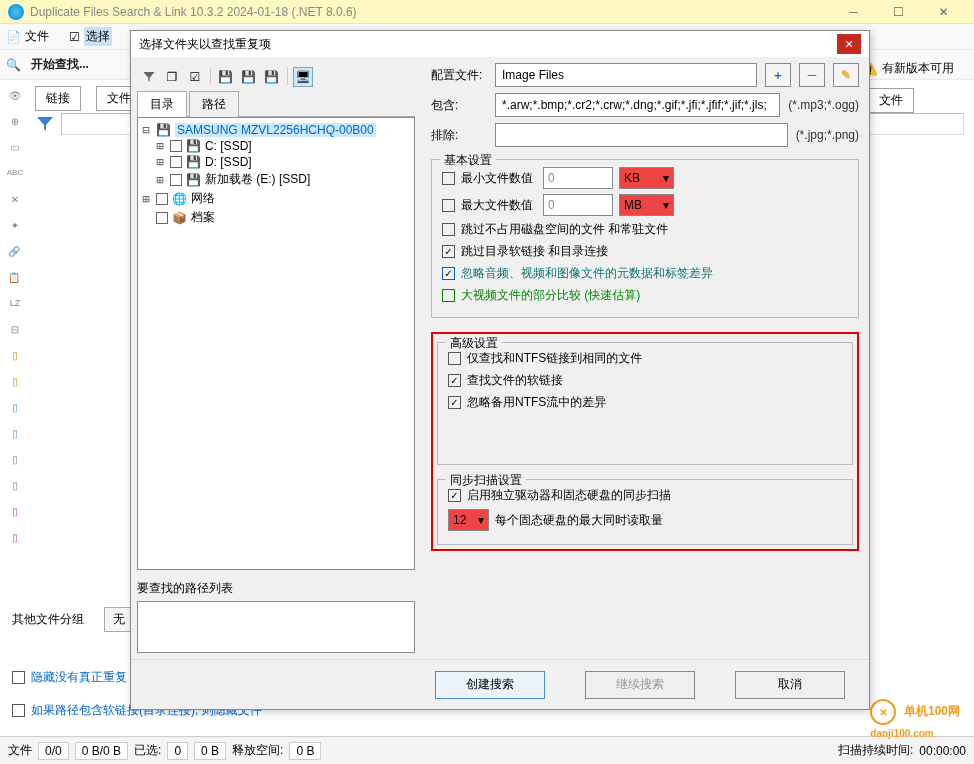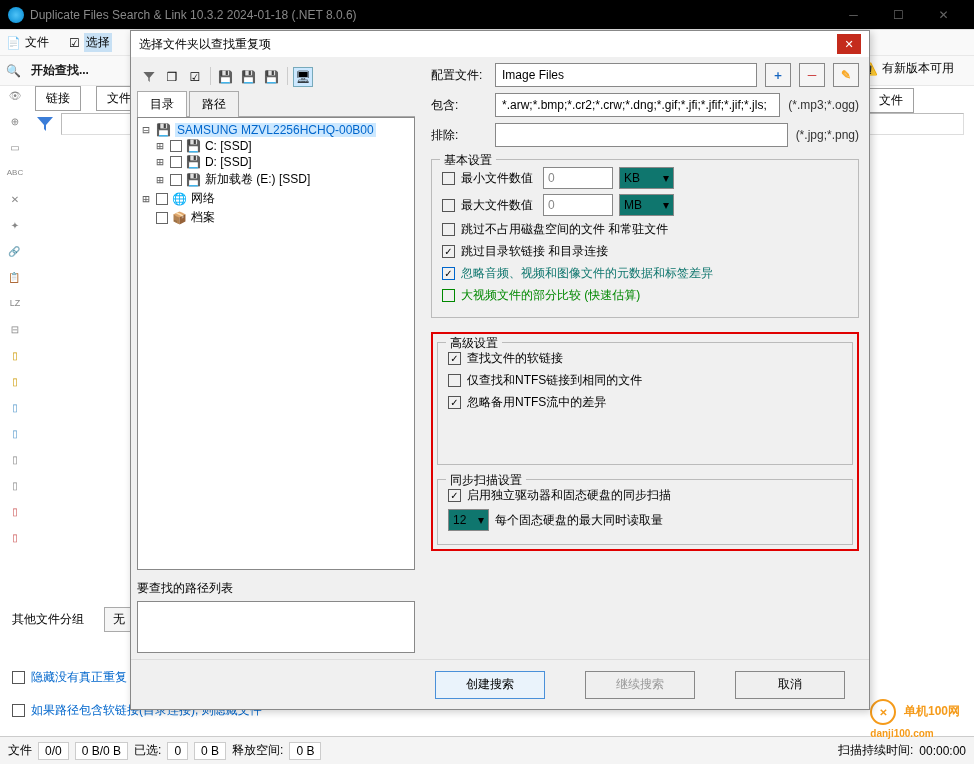--- a/index.html
+++ b/index.html
@@ -1,17 +1,17 @@
 <!DOCTYPE html>
 <html><head>
 <meta charset="utf-8">
 <style>
 *{box-sizing:border-box;margin:0;padding:0;font-family:"Microsoft YaHei",Arial,sans-serif;font-size:12px}
 body{background:#fff;width:974px;height:764px;position:relative;overflow:hidden}
-.titlebar{height:30px;background:#000000;border-bottom:1px solid #e0e0e0;display:flex;align-items:center;padding:0 8px}
+.titlebar{height:24px;background:#fef9c3;border-bottom:1px solid #e0e0e0;display:flex;align-items:center;padding:0 8px}
 .titlebar .app-icon{width:16px;height:16px;background:radial-gradient(circle,#4fc3f7,#0288d1);border-radius:50%;margin-right:6px}
 .titlebar .title{color:#888;flex:1}
 .win-btns{display:flex;gap:0}
 .win-btn{width:45px;height:30px;display:flex;align-items:center;justify-content:center;color:#666}
 .menubar{height:26px;display:flex;align-items:center;padding:0 6px;gap:4px;border-bottom:1px solid #e8e8e8;background:#f9f9f9}
 .menubar .sel{background:#c7e0f4;padding:1px 2px}
 .toolbar2{height:30px;display:flex;align-items:center;padding:0 6px;gap:6px;border-bottom:1px solid #e8e8e8;background:#f9f9f9}
 .start-btn{display:flex;align-items:center;gap:4px;font-weight:bold;color:#1a1a1a;padding:2px 4px}
 .left-icons{position:absolute;left:0;top:86px;width:30px;display:flex;flex-direction:column;gap:8px;padding:4px;align-items:center}
 .left-icons div{width:20px;height:18px;color:#888;font-size:10px;text-align:center}
@@ -54,21 +54,21 @@
 .cfg-row label{width:56px}
 .combo{flex:1;height:24px;border:1px solid #888;background:#fff;padding:0 6px;display:flex;align-items:center}
 .icon-btn{width:26px;height:24px;border:1px solid #888;background:#f5f5f5;display:flex;align-items:center;justify-content:center;font-weight:bold}
 .hint{color:#333;white-space:nowrap}
 .fieldset{border:1px solid #bbb;padding:2px 10px 8px;margin-top:6px;position:relative}
 .fieldset .legend{position:absolute;top:-8px;left:8px;background:#f0f0f0;padding:0 4px}
 .chk-row{display:flex;align-items:center;gap:6px;margin:5px 0}
 .chk{width:13px;height:13px;border:1px solid #555;display:inline-flex;align-items:center;justify-content:center;font-size:10px;line-height:1}
 .chk.checked::after{content:"✓";color:#000}
 .num-in{width:70px;height:22px;border:1px solid #888;background:#fff;padding:0 4px;color:#888}
-.unit-sel{width:55px;height:22px;border:1px solid #888;background:#0f766e;display:flex;align-items:center;justify-content:space-between;padding:0 4px}
+.unit-sel{width:55px;height:22px;border:1px solid #888;background:#ef4444;display:flex;align-items:center;justify-content:space-between;padding:0 4px}
 .blue-chk{color:#0f766e}
 .green-chk{color:#008800}
 .green-chk .chk{border-color:#008800}
 .red-box{border:2px solid #e00000;padding:4px;margin-top:8px}
 .dlg-footer{height:50px;display:flex;align-items:center;justify-content:flex-end;gap:40px;padding:0 24px;border-top:1px solid #ddd}
 .dlg-btn{width:110px;height:28px;border:1px solid #888;background:#efefef}
 .dlg-btn.primary{border:1px solid #4a90d9;background:#eaf3fb}
 .dlg-btn:disabled{color:#999}
 svg{display:block}
 </style>
@@ -303,26 +303,26 @@
         <div class="chk-row green-chk">
             <span class="chk"></span>
             <span>大视频文件的部分比较 (快速估算)</span>
           </div>
       </div>
 
       <div class="red-box">
         <div class="fieldset" style="border:1px solid #bbb;margin-top:4px">
           <div class="legend">高级设置</div>
           <div class="chk-row">
+              <span class="chk"></span>
+              <span>仅查找和NTFS链接到相同的文件</span>
+            </div>
+          <div class="chk-row">
               <span class="chk checked"></span>
               <span>查找文件的软链接</span>
-            </div>
-          <div class="chk-row">
-              <span class="chk"></span>
-              <span>仅查找和NTFS链接到相同的文件</span>
             </div>
           <div class="chk-row">
               <span class="chk checked"></span>
               <span>忽略备用NTFS流中的差异</span>
             </div>
           <div style="height:40px"></div>
         </div>
         <div class="fieldset" style="margin-top:14px">
           <div class="legend">同步扫描设置</div>
           <div class="chk-row">

